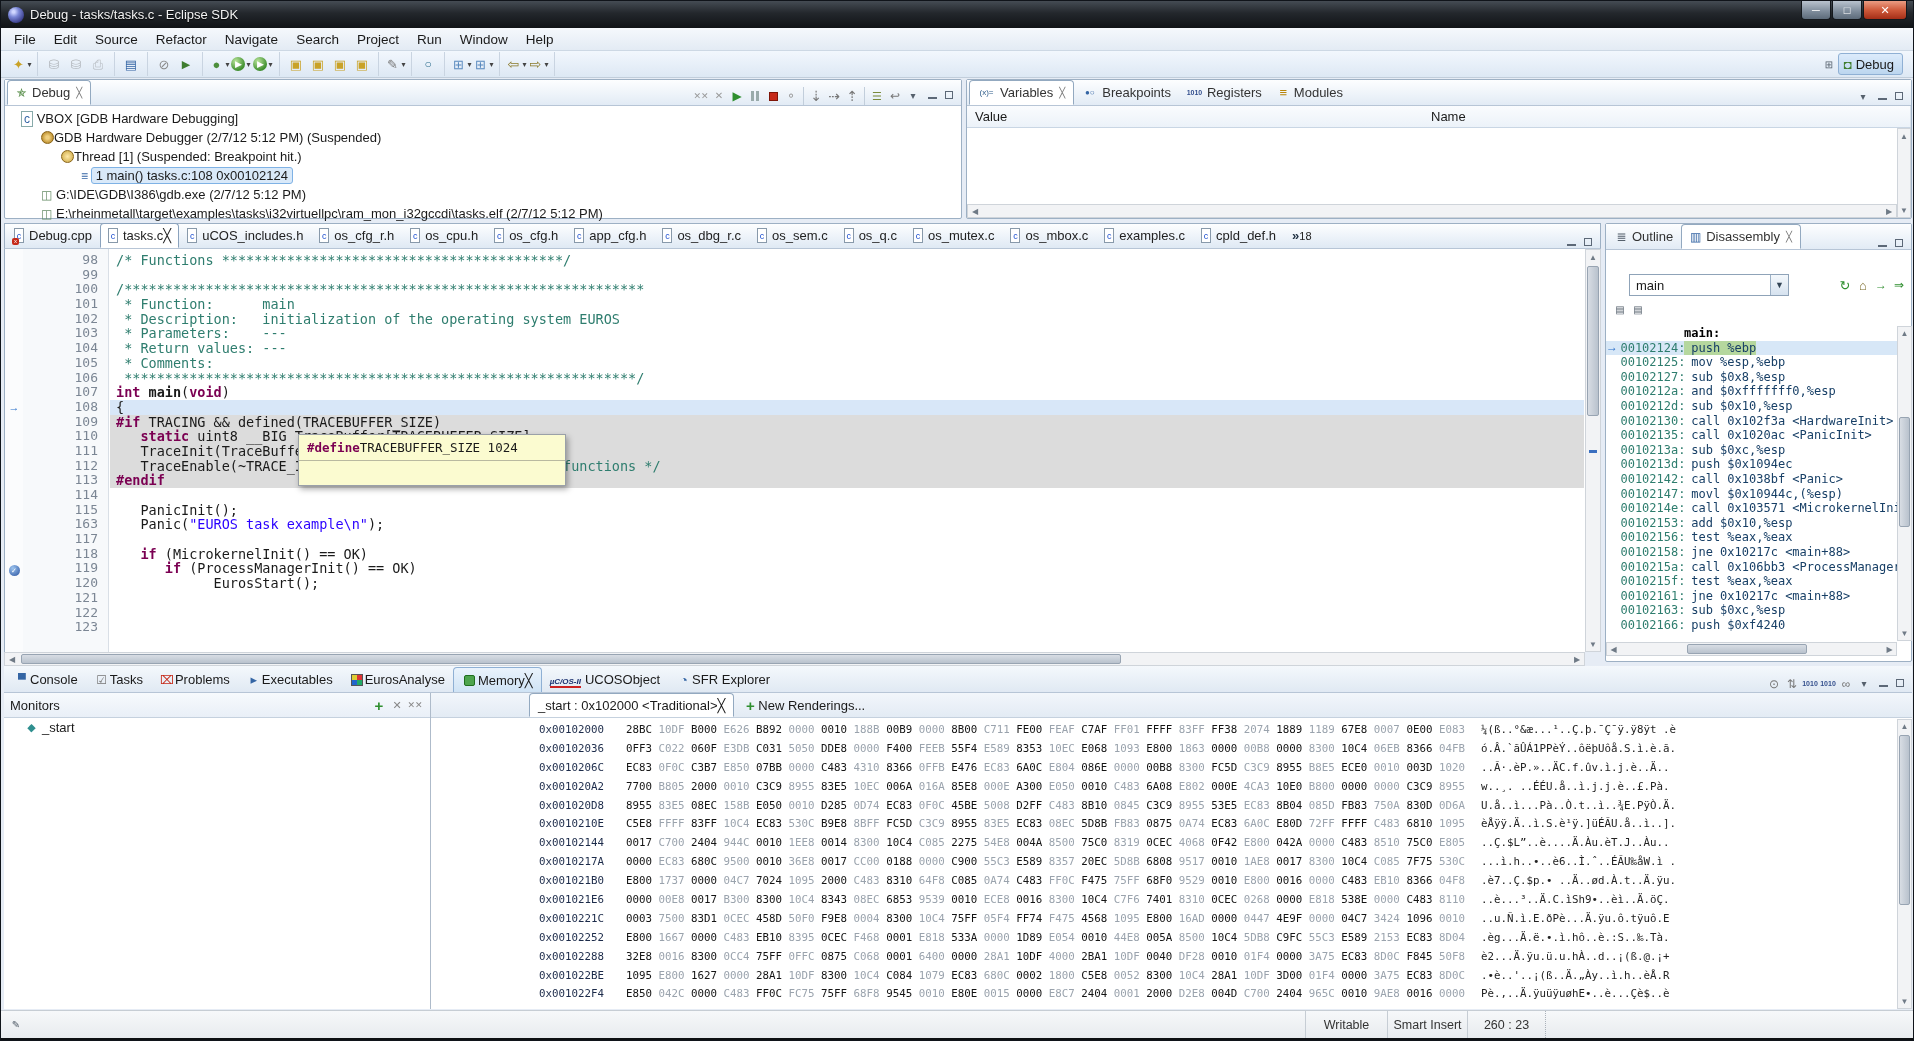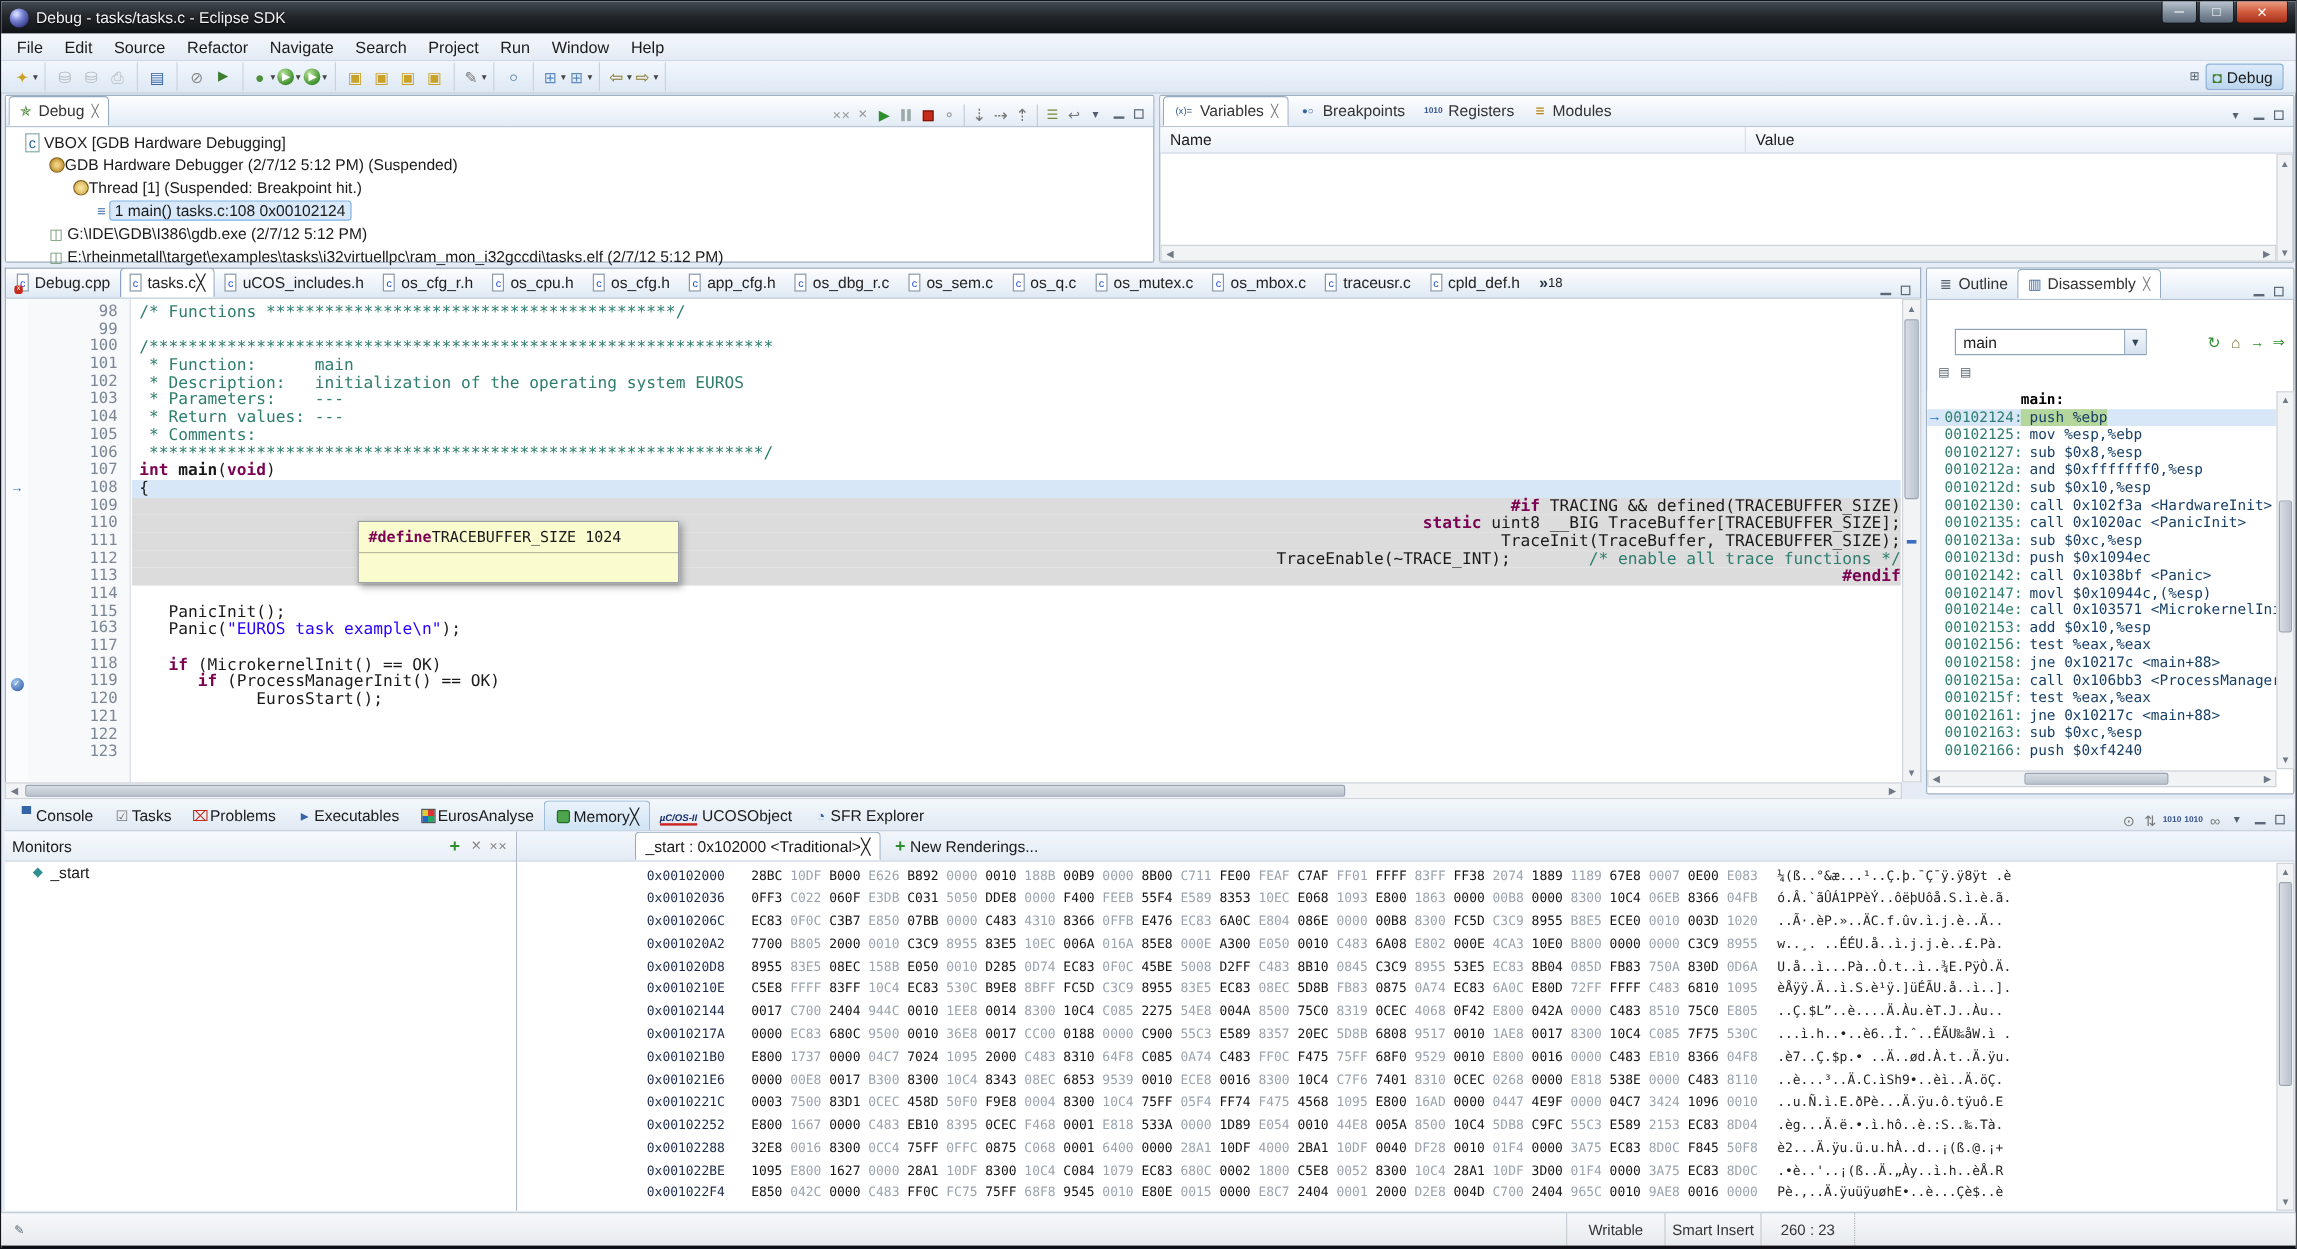--- a/index.html
+++ b/index.html
@@ -80,21 +80,21 @@
     border-left:1px solid #9db0c4;border-right:1px solid #9db0c4;overflow:hidden;}
   #gutter-markers{position:absolute;left:0;top:0;width:18px;height:100%;background:#fbfcfd;}
   #gutter-nums{position:absolute;left:18px;top:0;width:86px;height:100%;background:#f7f9fb;
     border-right:1px solid #d9dfe6;}
   .lnum{height:14.7px;line-height:14.7px;text-align:right;padding-right:10px;
     font-family:"DejaVu Sans Mono",monospace;font-size:13px;color:#7b8694;}
   #codelines{position:absolute;left:105px;top:0;right:16px;height:100%;}
   .cline{height:14.7px;line-height:14.7px;white-space:pre;
     font-family:"DejaVu Sans Mono",monospace;font-size:13.5px;color:#1a1a1a;padding-left:6px;}
   .bg-cur{background:#d8e7f8;}
-  .bg-gray{background:#dcdcdc;text-align:right;}
+  .bg-gray{background:#dcdcdc;}
   .tok-k{color:#7b0052;font-weight:bold;}
   .tok-d{color:#7b0052;font-weight:bold;}
   .tok-c{color:#2e7d6e;}
   .tok-s{color:#2a00ff;}
   .tok-b{font-weight:bold;}
   .gmark{position:absolute;left:2px;width:14px;height:14px;font-size:11px;line-height:14px;text-align:center;}
   
   #tooltip{left:297px;top:433px;width:268px;height:52px;background:#fbfbd0;
     border:1px solid #9aa0a8;box-shadow:2px 3px 6px rgba(0,0,0,.35);z-index:6;}
   #tooltip .tt1{height:26px;display:flex;align-items:center;padding-left:8px;
@@ -433,22 +433,22 @@
           <span class="mini">
             <span style="display: inline-flex; width: 16px; height: 16px; align-items: center; justify-content: center;">
               <span class="ig" style="color: rgb(85, 96, 108); font-size: 10px;">▾</span>
             </span>
           </span>
           <span class="minline"></span>
           <span class="minmax"></span>
         </div>
       </div>
     <div class="colhead">
+      <div class="colcell" style="flex:1;border-right:none;">Value</div>
       <div class="colcell" style="width:488px;">Name</div>
-      <div class="colcell" style="flex:1;border-right:none;">Value</div>
     </div>
     <div style="height:52px;"></div>
     <div class="sb" style="position:absolute;left:0;right:14px;bottom:0;height:14px;display:flex;justify-content:space-between;">
       <span class="arr" style="width:14px;">◀</span>
         <span class="arr" style="width:14px;">▶</span>
     </div>
     <div class="sb" style="position:absolute;top:48px;bottom:0;right:0;width:14px;">
       <div class="arr" style="height:14px;">▲</div>
       <div class="arr" style="position:absolute;bottom:0;width:100%;height:14px;">▼</div>
     </div>
@@ -525,21 +525,21 @@
       <div class="etab">
         <span style="display: inline-flex; width: 15px; height: 16px; align-items: center; justify-content: center;">
           <span class="fic">c</span>
         </span>
         <span>os_mbox.c</span>
       </div>
       <div class="etab">
         <span style="display: inline-flex; width: 15px; height: 16px; align-items: center; justify-content: center;">
           <span class="fic">c</span>
         </span>
-        <span>traceusr.c</span>
+        <span>examples.c</span>
       </div>
       <div class="etab">
         <span style="display: inline-flex; width: 15px; height: 16px; align-items: center; justify-content: center;">
           <span class="fic">c</span>
         </span>
         <span>cpld_def.h</span>
       </div>
       <div class="etab">
         <span style="font-weight:bold;color:#234;">»</span>
         <span style="font-size:11px;">18</span>

